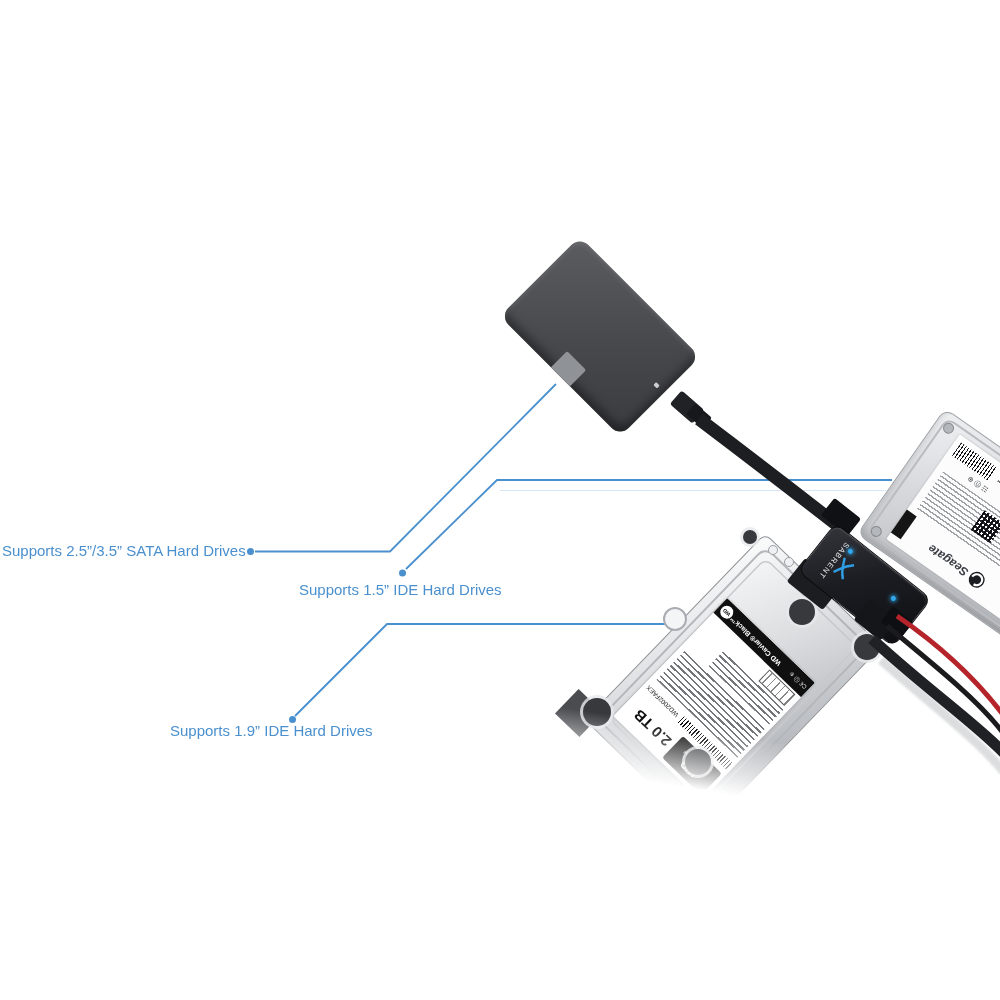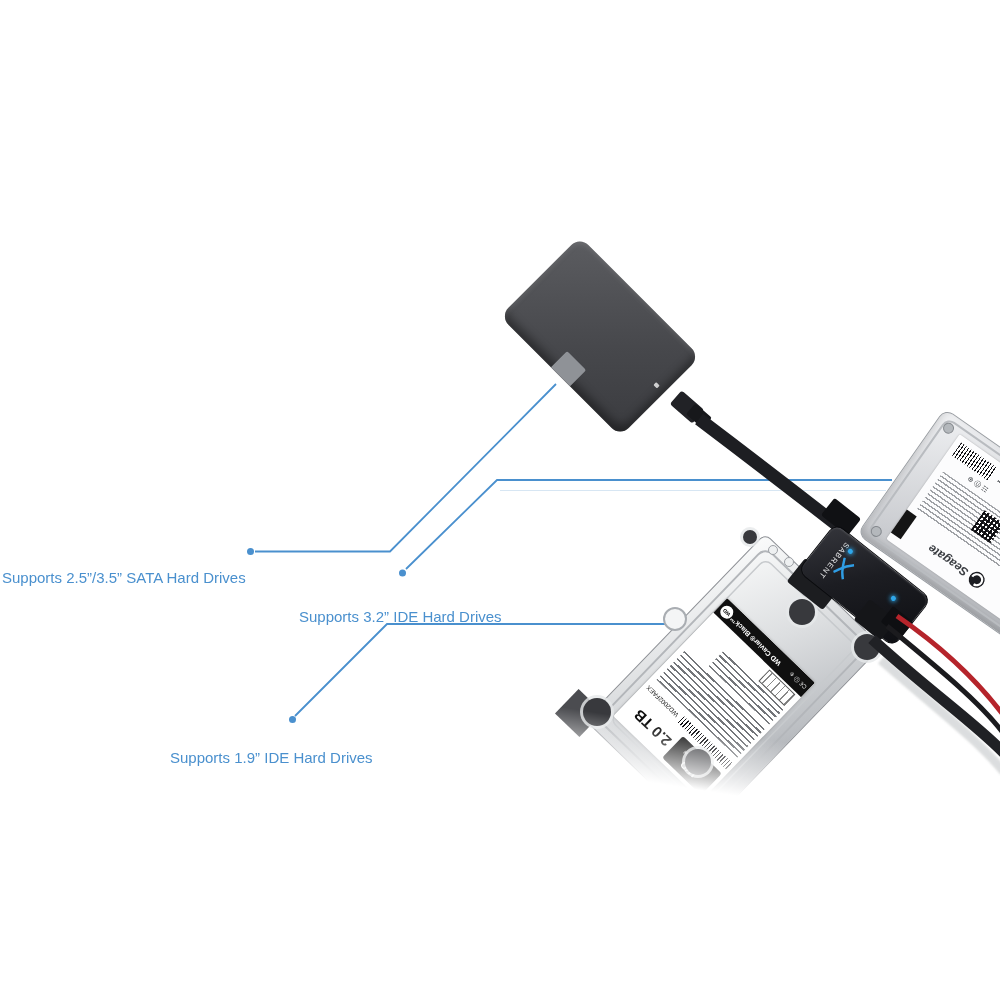--- a/index.html
+++ b/index.html
@@ -1,19 +1,19 @@
 <!DOCTYPE html>
 <html><head>
 <meta charset="utf-8">
 <style>
   html,body{margin:0;padding:0;background:#fff;}
   #canvas{position:relative;width:1000px;height:1000px;background:#fff;overflow:hidden;
           font-family:"Liberation Sans", sans-serif;}
   .abs{position:absolute;}
-  .callout-label{position:absolute;color:#4a90ce;font-size:15px;line-height:18px;white-space:nowrap;margin-top:27px;}
+  .callout-label{position:absolute;color:#4a90ce;font-size:15px;line-height:18px;white-space:nowrap;}
   svg.layer{position:absolute;left:0;top:0;}
   .dark-circle{position:absolute;border-radius:50%;background:#38393d;box-shadow:0 0 0 3px rgba(230,232,234,.8);}
   .white-ring{position:absolute;border-radius:50%;background:#f4f5f6;border:2px solid #a9adb2;}
   .white-dot{position:absolute;border-radius:50%;background:#eef0f1;border:1px solid #9da1a6;}
   .barcode{background:repeating-linear-gradient(90deg,#101014 0 1px,#ffffff 1px 3px);}
   .qr{background:repeating-linear-gradient(0deg,rgba(16,16,20,.92) 0 2px,transparent 2px 4px),
                repeating-linear-gradient(90deg,#101014 0 2px,#ffffff 2px 4px);}
   .textbars{background:repeating-linear-gradient(180deg,#5a5d62 0 1.6px,transparent 1.6px 4.8px);opacity:.85;}
   .textbars.light{background:repeating-linear-gradient(180deg,#8d9095 0 1.4px,transparent 1.4px 4.4px);}
   .led{position:absolute;width:5px;height:5px;border-radius:50%;background:#2fa7ea;box-shadow:0 0 4px 1px rgba(47,167,234,.8);}
@@ -27,21 +27,21 @@
     <line x1="500" y1="490.5" x2="886" y2="490.5" stroke="#d7e6f3" stroke-width="1.2"></line>
     <polyline points="255,551.5 390,551.5 556,384" fill="none" stroke="#4a90ce" stroke-width="1.8"></polyline>
     <circle cx="250.5" cy="551.5" r="3.5" fill="#4a90ce"></circle>
     <polyline points="406,569 497,480 892,480" fill="none" stroke="#4a90ce" stroke-width="1.8"></polyline>
     <circle cx="402.5" cy="573" r="3.5" fill="#4a90ce"></circle>
     <polyline points="295,716 387,624 682,624" fill="none" stroke="#4a90ce" stroke-width="1.8"></polyline>
     <circle cx="292.5" cy="719.5" r="3.5" fill="#4a90ce"></circle>
   </svg>
 
   <div class="callout-label" style="left:2px;top:542px;z-index:2">Supports 2.5”/3.5” SATA Hard Drives</div>
-  <div class="callout-label" style="left:299px;top:581px;z-index:2">Supports 3.2” IDE Hard Drives</div>
+  <div class="callout-label" style="left:299px;top:581px;z-index:2">Supports 1.5” IDE Hard Drives</div>
   <div class="callout-label" style="left:170px;top:722px;z-index:2">Supports 1.9” IDE Hard Drives</div>
 
   <div class="abs" style="left:562px;top:696px;width:34px;height:34px;background:#4b4c50;transform:rotate(44deg);z-index:4"></div>
 
   <div class="abs" style="left:765px;top:533px;width:161px;height:258px;transform:rotate(44deg);transform-origin:0 0;
        background:linear-gradient(115deg,#fafbfb 0%,#dcdee0 40%,#bcbfc3 75%,#9da0a5 100%);
        border:1px solid #8e9196;border-radius:8px;z-index:5">
     <svg width="161" height="258">
       <rect x="9" y="9" width="143" height="240" rx="10" fill="none" stroke="#b3b6ba" stroke-width="2"></rect>
       <rect x="17" y="17" width="127" height="224" rx="8" fill="none" stroke="#c7cacd" stroke-width="1.5"></rect>

